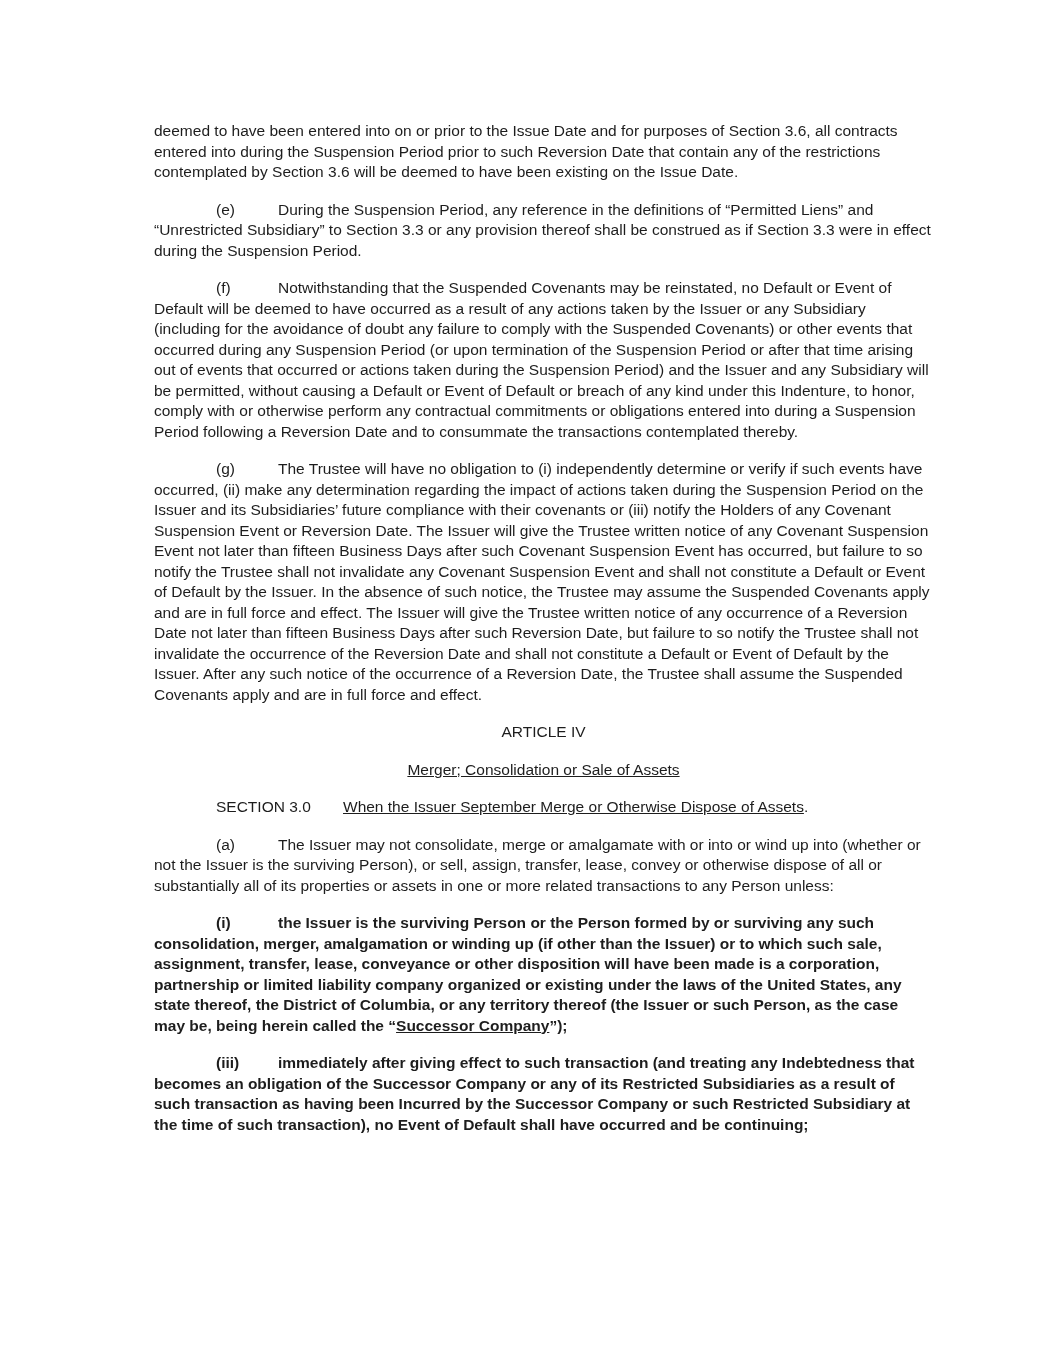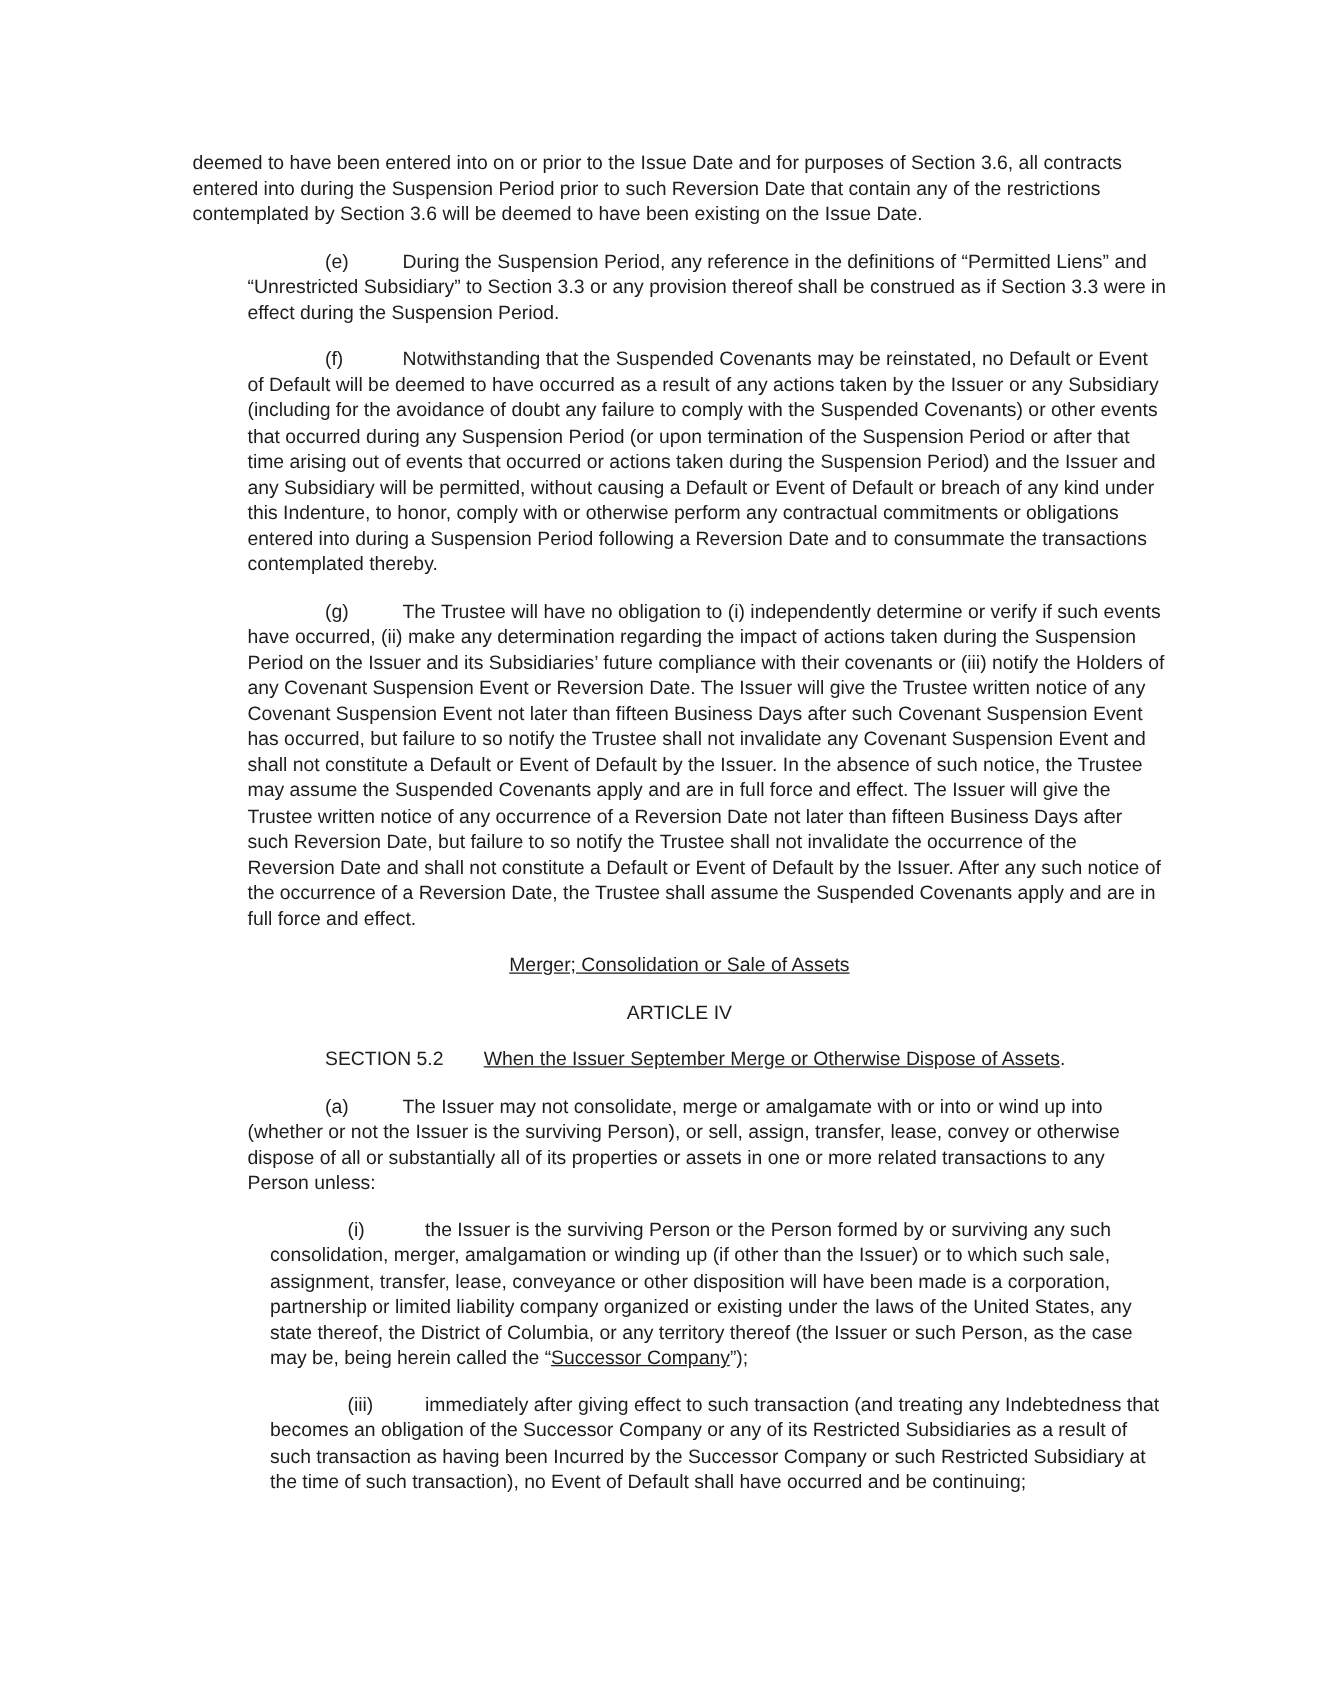--- a/index.html
+++ b/index.html
@@ -27,25 +27,24 @@
   }
   p.para {
     margin: 17px 0 0 0;
     padding: 0;
   }
   p.para.first {
     margin-top: 0;
   }
   p.indent {
     text-indent: 62px;
-    margin-left: 44px;
   }
   p.sub {
-    margin-left: 62px;
     text-indent: 62px;
+    font-weight: bold;
   }
   p.center {
     text-align: center;
     text-indent: 0;
   }
   .plabel {
     display: inline-block;
     width: 62px;
     text-indent: 0;
   }
@@ -67,25 +66,25 @@
   <div class="content">
 
     <p class="para first"><span>deemed to have been entered into on or prior to the Issue Date and for purposes of Section 3.6, all contracts entered into during the Suspension Period prior to such Reversion Date that contain any of the restrictions contemplated by Section 3.6 will be deemed to have been existing on the Issue Date.</span></p>
 
     <p class="para indent"><span class="plabel">(e)</span><span>During the Suspension Period, any reference in the definitions of “Permitted Liens” and “Unrestricted Subsidiary” to Section 3.3 or any provision thereof shall be construed as if Section 3.3 were in effect during the Suspension Period.</span></p>
 
     <p class="para indent"><span class="plabel">(f)</span><span>Notwithstanding that the Suspended Covenants may be reinstated, no Default or Event of Default will be deemed to have occurred as a result of any actions taken by the Issuer or any Subsidiary (including for the avoidance of doubt any failure to comply with the Suspended Covenants) or other events that occurred during any Suspension Period (or upon termination of the Suspension Period or after that time arising out of events that occurred or actions taken during the Suspension Period) and the Issuer and any Subsidiary will be permitted, without causing a Default or Event of Default or breach of any kind under this Indenture, to honor, comply with or otherwise perform any contractual commitments or obligations entered into during a Suspension Period following a Reversion Date and to consummate the transactions contemplated thereby.</span></p>
 
     <p class="para indent"><span class="plabel">(g)</span><span>The Trustee will have no obligation to (i) independently determine or verify if such events have occurred, (ii) make any determination regarding the impact of actions taken during the Suspension Period on the Issuer and its Subsidiaries’ future compliance with their covenants or (iii) notify the Holders of any Covenant Suspension Event or Reversion Date. The Issuer will give the Trustee written notice of any Covenant Suspension Event not later than fifteen Business Days after such Covenant Suspension Event has occurred, but failure to so notify the Trustee shall not invalidate any Covenant Suspension Event and shall not constitute a Default or Event of Default by the Issuer. In the absence of such notice, the Trustee may assume the Suspended Covenants apply and are in full force and effect. The Issuer will give the Trustee written notice of any occurrence of a Reversion Date not later than fifteen Business Days after such Reversion Date, but failure to so notify the Trustee shall not invalidate the occurrence of the Reversion Date and shall not constitute a Default or Event of Default by the Issuer. After any such notice of the occurrence of a Reversion Date, the Trustee shall assume the Suspended Covenants apply and are in full force and effect.</span></p>
 
+    <p class="para center"><span>ARTICLE IV</span></p>
+
     <p class="para center"><span class="underline">Merger; Consolidation or Sale of Assets</span></p>
 
-    <p class="para center"><span>ARTICLE IV</span></p>
-
-    <p class="para indent"><span class="plabel wide">SECTION 5.2</span><span class="underline">When the Issuer September Merge or Otherwise Dispose of Assets</span><span>.</span></p>
+    <p class="para indent"><span class="plabel wide">SECTION 3.0</span><span class="underline">When the Issuer September Merge or Otherwise Dispose of Assets</span><span>.</span></p>
 
     <p class="para indent"><span class="plabel">(a)</span><span>The Issuer may not consolidate, merge or amalgamate with or into or wind up into (whether or not the Issuer is the surviving Person), or sell, assign, transfer, lease, convey or otherwise dispose of all or substantially all of its properties or assets in one or more related transactions to any Person unless:</span></p>
 
     <p class="para sub"><span class="plabel">(i)</span><span>the Issuer is the surviving Person or the Person formed by or surviving any such consolidation, merger, amalgamation or winding up (if other than the Issuer) or to which such sale, assignment, transfer, lease, conveyance or other disposition will have been made is a corporation, partnership or limited liability company organized or existing under the laws of the United States, any state thereof, the District of Columbia, or any territory thereof (the Issuer or such Person, as the case may be, being herein called the “</span><span class="underline">Successor Company</span><span>”);</span></p>
 
 
     <p class="para sub"><span class="plabel">(iii)</span><span>immediately after giving effect to such transaction (and treating any Indebtedness that becomes an obligation of the Successor Company or any of its Restricted Subsidiaries as a result of such transaction as having been Incurred by the Successor Company or such Restricted Subsidiary at the time of such transaction), no Event of Default shall have occurred and be continuing;</span></p>
 
 
   </div>

